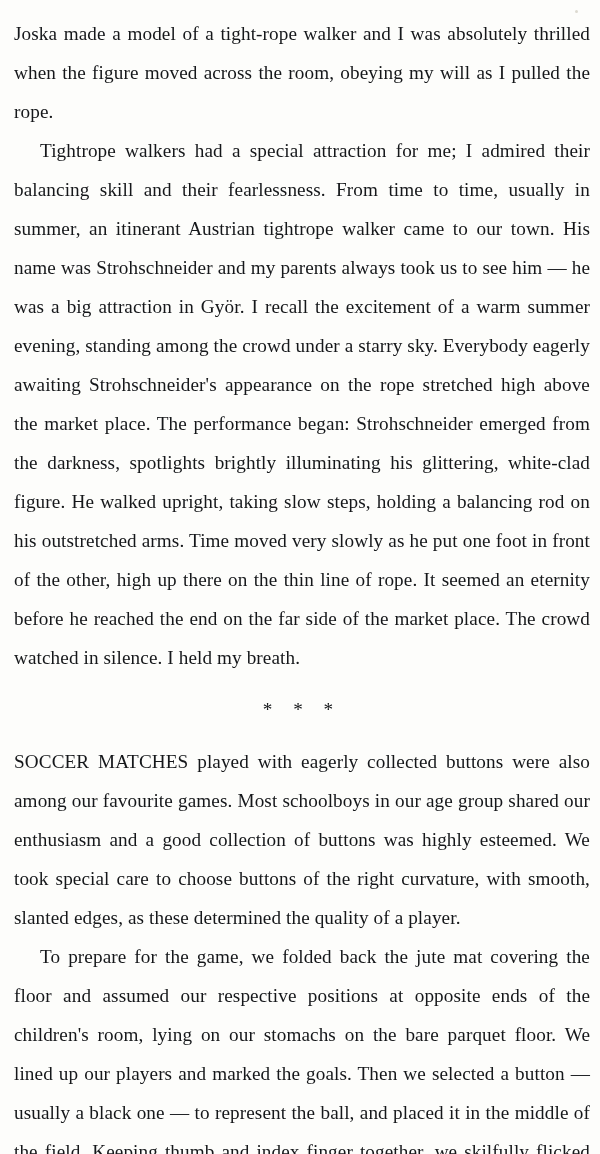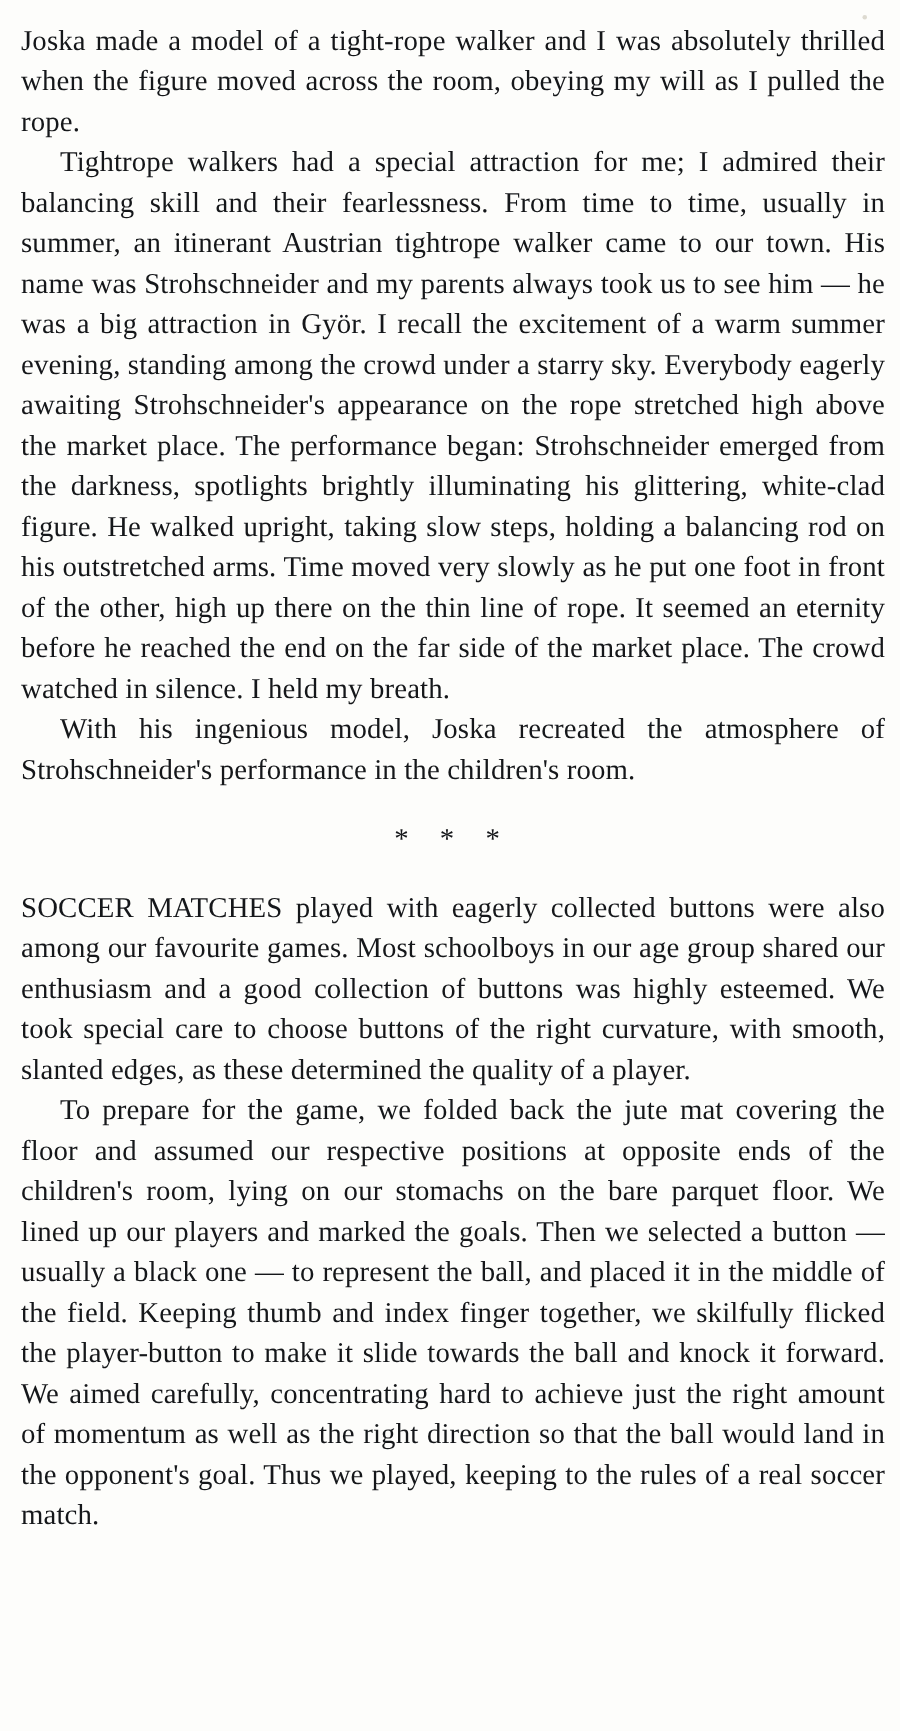--- a/index.html
+++ b/index.html
@@ -17,21 +17,21 @@
   #page {
     position: relative;
     width: 600px;
     height: 1154px;
     box-sizing: border-box;
     padding: 14px 10px 6px 14px;
     background: #fdfdfb;
   }
   .para {
     font-size: 19.2px;
-    line-height: 27px;
+    line-height: 39px;
     text-align: justify;
     text-justify: inter-word;
     margin: 0;
     color: #15171a;
     letter-spacing: 0.1px;
   }
   .para.indent {
     text-indent: 26px;
   }
   .para.noindent {
@@ -59,21 +59,20 @@
 <body>
 
 <div id="page">
 
   <div class="speck" style="top:10px; left:575px;"></div>
 
   <p class="para noindent">Joska made a model of a tight-rope walker and I was absolutely thrilled when the figure moved across the room, obeying my will as I pulled the rope.</p>
 
   <p class="para indent">Tightrope walkers had a special attraction for me; I admired their balancing skill and their fearlessness. From time to time, usually in summer, an itinerant Austrian tightrope walker came to our town. His name was Strohschneider and my parents always took us to see him — he was a big attraction in Györ. I recall the excitement of a warm summer evening, standing among the crowd under a starry sky. Everybody eagerly awaiting Strohschneider's appearance on the rope stretched high above the market place. The performance began: Strohschneider emerged from the darkness, spotlights brightly illuminating his glittering, white-clad figure. He walked upright, taking slow steps, holding a balancing rod on his outstretched arms. Time moved very slowly as he put one foot in front of the other, high up there on the thin line of rope. It seemed an eternity before he reached the end on the far side of the market place. The crowd watched in silence. I held my breath.</p>
 
-  <p class="para indent">With his ingenious model, Joska recreated the atmosphere of Strohschneider's performance in the children's room.</p>
 
   <div class="sep">* * *</div>
 
   <p class="para noindent">SOCCER MATCHES played with eagerly collected buttons were also among our favourite games. Most schoolboys in our age group shared our enthusiasm and a good collection of buttons was highly esteemed. We took special care to choose buttons of the right curvature, with smooth, slanted edges, as these determined the quality of a player.</p>
 
   <p class="para indent">To prepare for the game, we folded back the jute mat covering the floor and assumed our respective positions at opposite ends of the children's room, lying on our stomachs on the bare parquet floor. We lined up our players and marked the goals. Then we selected a button — usually a black one — to represent the ball, and placed it in the middle of the field. Keeping thumb and index finger together, we skilfully flicked the player-button to make it slide towards the ball and knock it forward. We aimed carefully, concentrating hard to achieve just the right amount of momentum as well as the right direction so that the ball would land in the opponent's goal. Thus we played, keeping to the rules of a real soccer match.</p>
 
 </div>
 
 </body></html>

